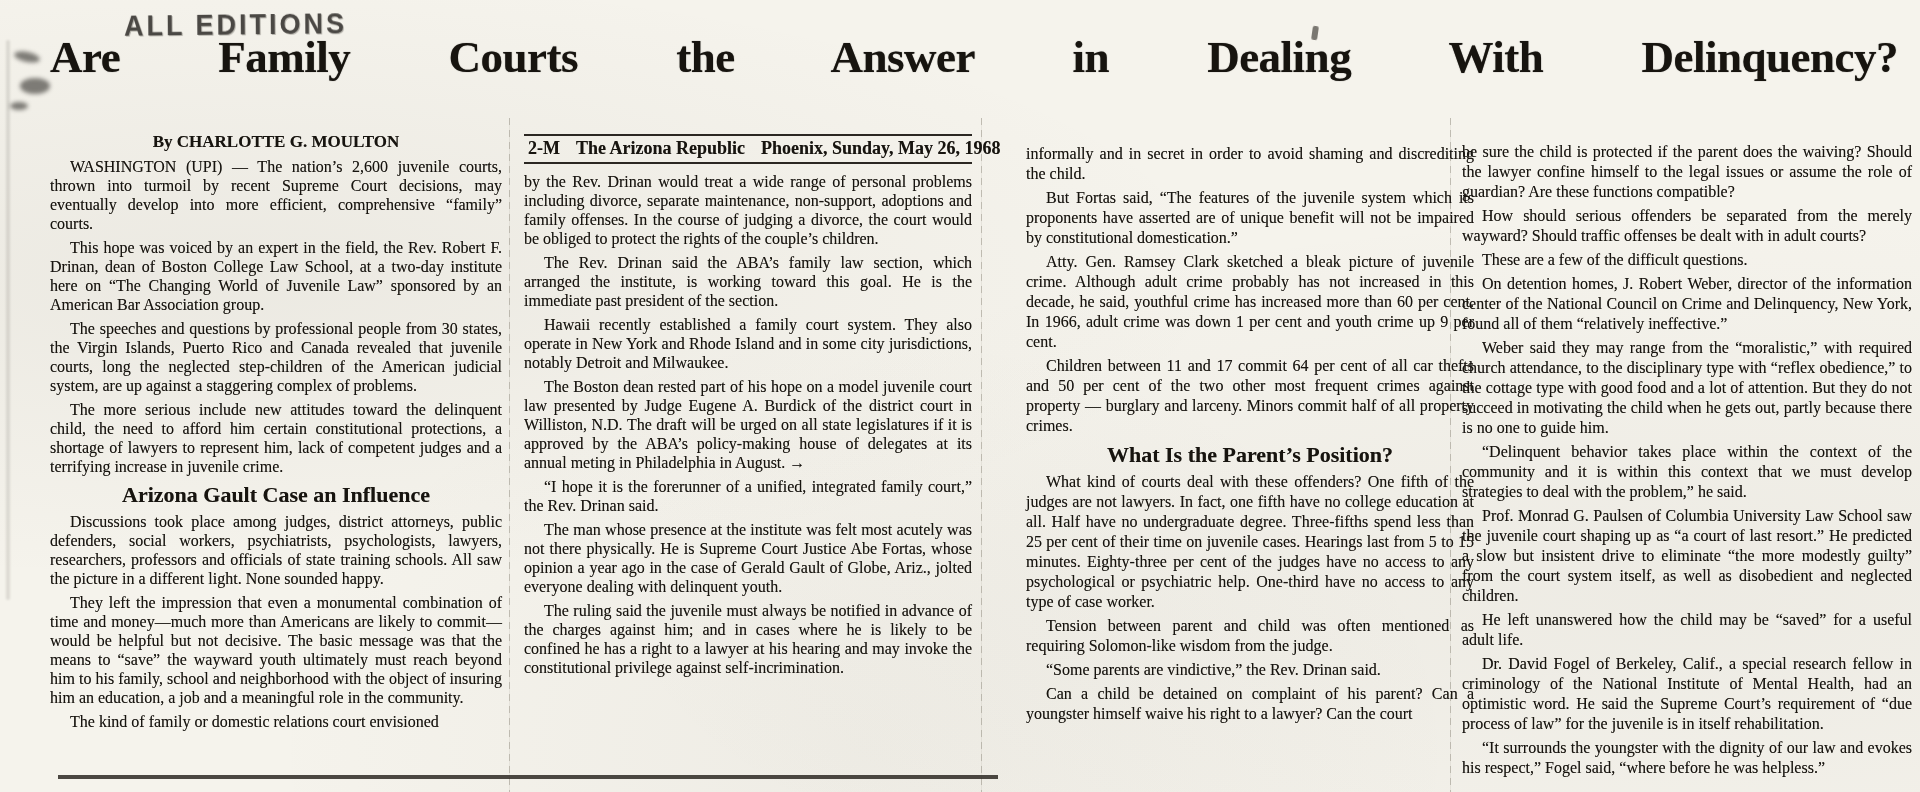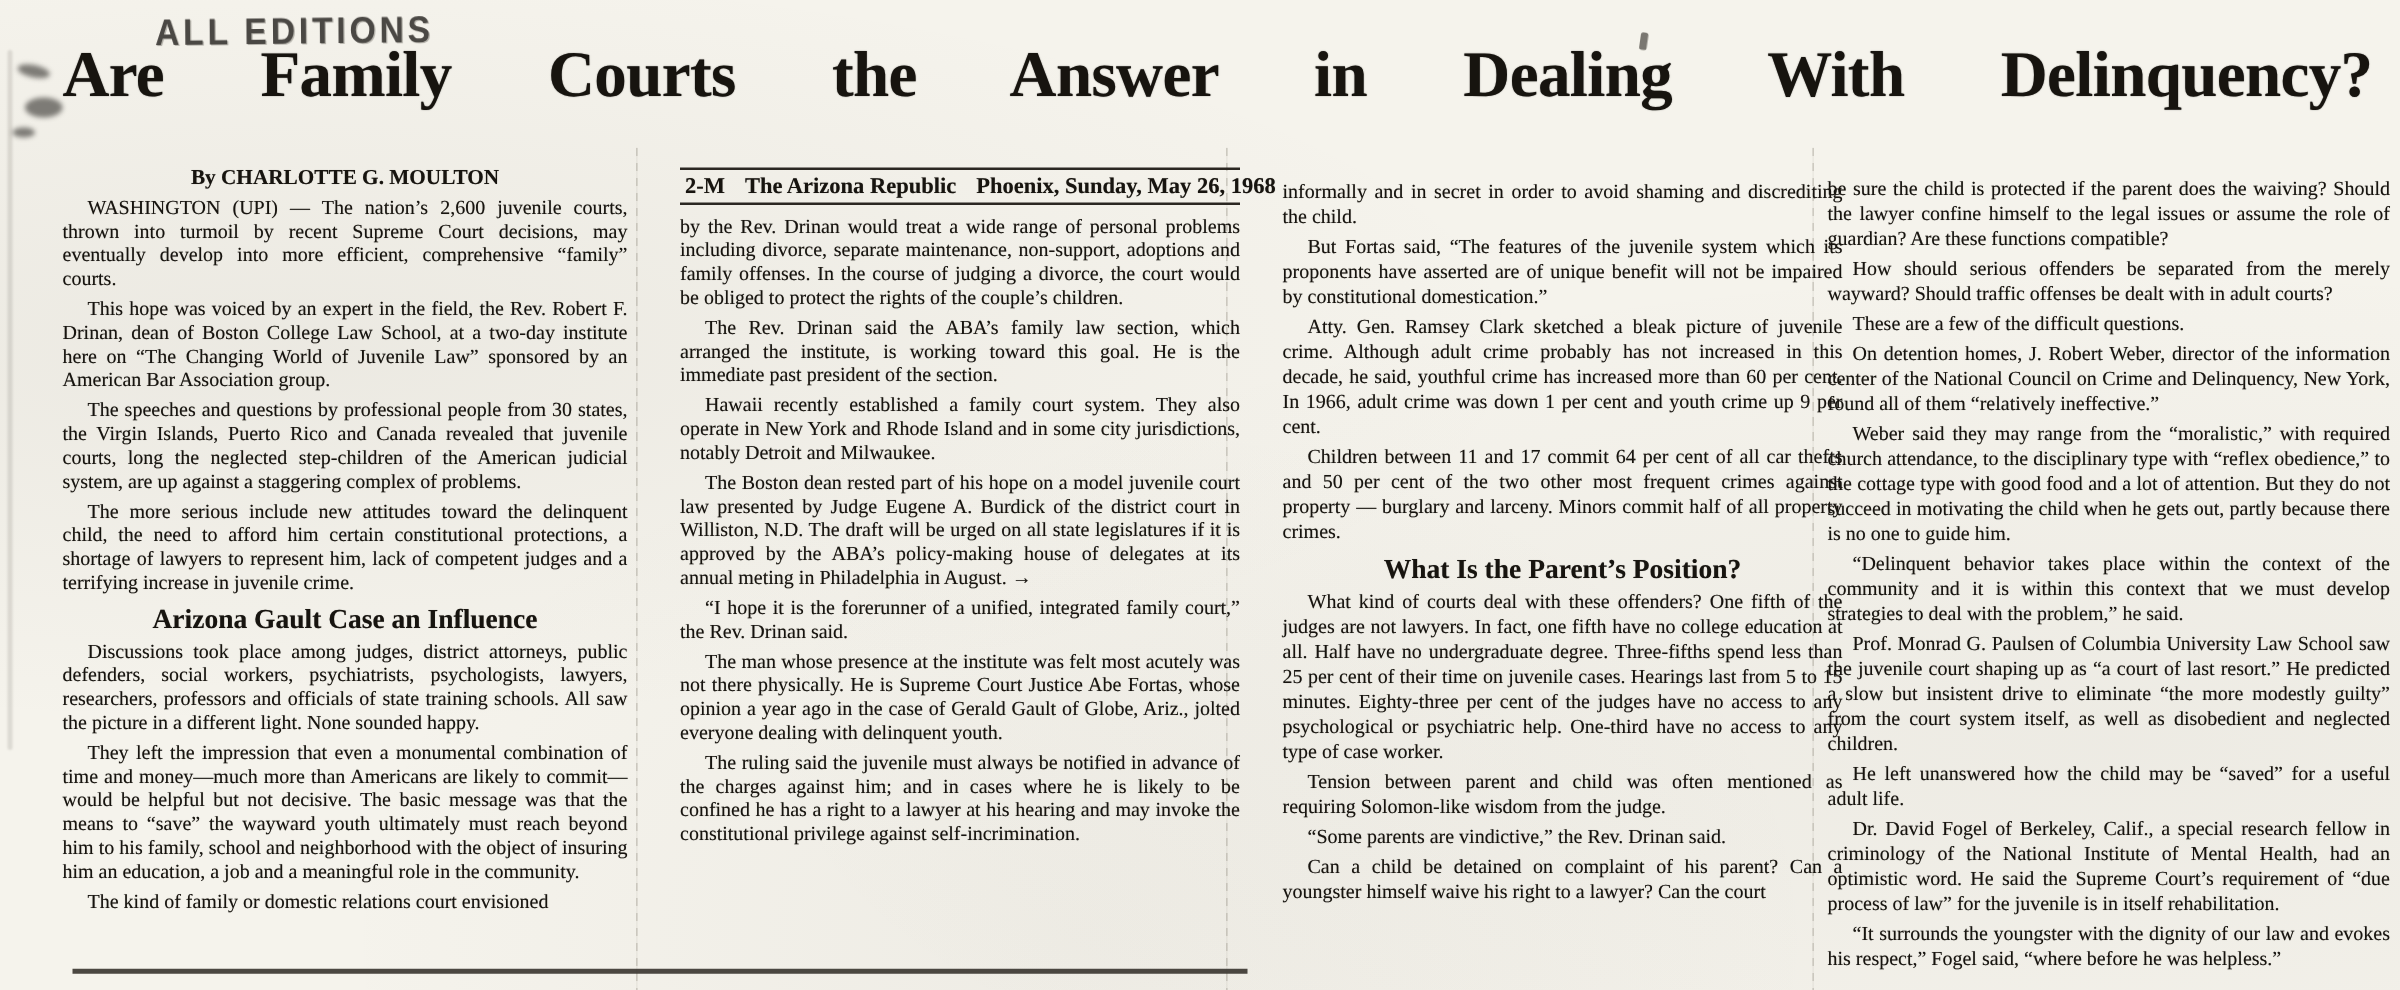--- a/index.html
+++ b/index.html
@@ -14,30 +14,30 @@
   }
   .stamp{
     position:absolute;left:124px;top:10px;
     font-family:"Liberation Sans",sans-serif;font-weight:700;font-size:27px;
     letter-spacing:3px;color:#262320;opacity:.82;
     transform:scaleY(1.1) rotate(-.6deg);filter:blur(.45px);
     text-shadow:1px 1px 0 rgba(40,36,30,.35);
   }
   .headline{
     position:absolute;left:50px;top:34px;width:1848px;margin:0;
-    font-size:52px;font-weight:700;letter-spacing:-.5px;line-height:1.05;
+    font-size:45px;font-weight:700;letter-spacing:-.5px;line-height:1.05;
     text-align:justify;text-align-last:justify;
     text-shadow:0 0 1px rgba(10,8,5,.55);
   }
   .col{
     position:absolute;top:130px;text-align:justify;font-size:16px;line-height:19px;
     text-shadow:0 0 .6px rgba(20,16,10,.45);
   }
   .col1{left:50px;width:452px;}
-  .col2{left:524px;width:448px;margin-left:20px;}
+  .col2{left:524px;width:448px;}
   .col3{left:1026px;width:448px;padding-top:14px;line-height:20px;}
   .col4{left:1462px;width:450px;padding-top:12px;line-height:20px;}
   .col p{margin:0 0 5px;text-indent:20px;}
   .col3 p,.col4 p{margin:0 0 4px;}
   .col p.cont{text-indent:0;}
   .byline{text-align:center;font-weight:700;font-size:17px;margin:2px 0 6px;}
   .subhead{text-align:center;font-weight:700;font-size:22px;line-height:1.1;margin:7px 0 5px;}
   .masthead{
     display:flex;gap:16px;align-items:baseline;white-space:nowrap;
     border-top:2px solid #2b2722;border-bottom:2px solid #2b2722;

